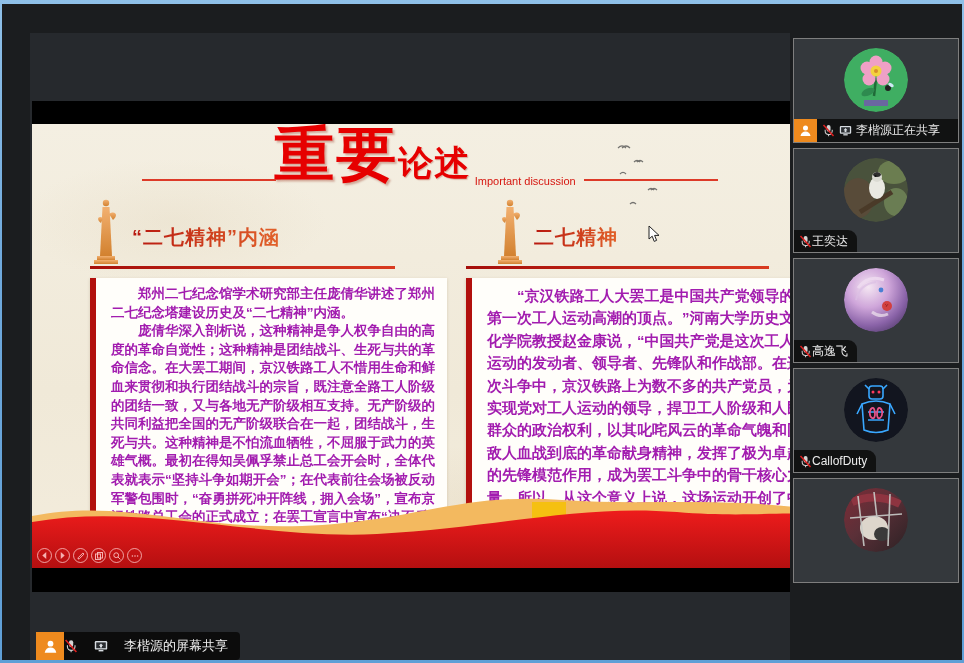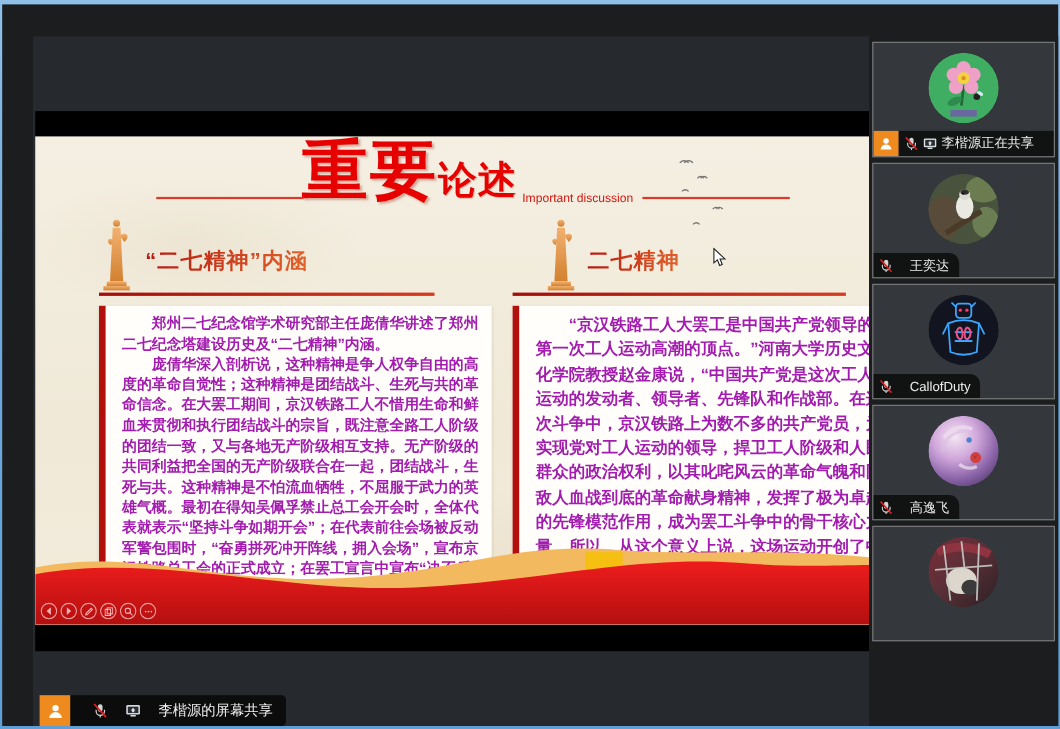--- a/index.html
+++ b/index.html
@@ -48,29 +48,29 @@
   .wave{position:absolute;left:0;bottom:0;width:786px;height:72px;}
   
   .ppt-toolbar{position:absolute;left:5px;top:424px;display:flex;gap:3px;}
   .ppt-btn{width:15px;height:15px;border:1px solid rgba(255,205,205,.75);border-radius:50%;
     display:flex;align-items:center;justify-content:center;}
   .birds{position:absolute;left:558px;top:14px;}
   .cursor{position:absolute;left:618px;top:192px;}
   
   .share-banner{position:absolute;left:6px;top:599px;height:28px;display:flex;align-items:stretch;}
   .host-square{width:28px;background:#ee8a1e;display:flex;align-items:center;justify-content:center;}
-  .banner-bar{background:rgba(10,10,10,.92);display:flex;align-items:center;gap:16px;padding:0 12px 0 20px;
+  .banner-bar{background:rgba(10,10,10,.92);display:flex;align-items:center;gap:16px;padding:0 12px 0 0;
     border-top-right-radius:4px;border-bottom-right-radius:4px;}
   .banner-bar span{color:#f0f0f0;font-size:13px;}
   
   .sidebar{position:absolute;right:0;top:0;width:172px;height:100%;background:#1b1d1f;overflow:hidden;padding:5px 3px 0 3px;}
   .tile{position:relative;width:166px;height:105px;background:#34383c;border:1px solid #7e7e7e;margin-bottom:5px;overflow:hidden;}
   .avatar{position:absolute;left:50%;top:9px;transform:translateX(-50%);width:64px;height:64px;border-radius:50%;overflow:hidden;}
   .namebar{position:absolute;left:0;bottom:0;height:22px;background:rgba(12,12,12,.88);
-    display:flex;align-items:center;gap:15px;padding:0 9px 0 5px;border-top-right-radius:9px;}
+    display:flex;align-items:center;gap:0;padding:0 9px 0 5px;border-top-right-radius:9px;}
   .namebar span{color:#ececec;font-size:12px;white-space:nowrap;}
   .sharebar{position:absolute;left:0;right:0;bottom:0;height:23px;display:flex;align-items:stretch;}
   .sharebar .host-square{width:23px;}
   .sharebar .bar-rest{flex:1;background:rgba(12,12,12,.88);display:flex;align-items:center;gap:4px;padding:0 4px 0 5px;}
   .sharebar .bar-rest span{color:#ececec;font-size:12px;white-space:nowrap;}
   .micwrap{display:flex;align-items:center;}
 </style>
 </head>
 <body>
 
@@ -285,47 +285,20 @@
               <use href="#mic-muted"></use>
             </svg>
           <span>王奕达</span>
         </div>
       </div>
 
 
       <div class="tile">
         <div class="avatar">
           <svg width="64" height="64" viewBox="0 0 64 64">
-            <circle cx="32" cy="32" r="32" fill="#12151f"></circle>
-            <g stroke="#39a7ff" stroke-width="1.6" fill="none">
-              <rect x="25" y="8" width="14" height="13" rx="3"></rect>
-              <path d="M25 11l-4-4M39 11l4-4"></path>
-              <path d="M18 26q14-6 28 0l-2 26q-12 5-24 0z"></path>
-              <path d="M18 26l-5 10M46 26l5 10"></path>
-              <path d="M24 34h16M24 42h16"></path>
-            </g>
-            <circle cx="29" cy="14" r="1.5" fill="#ff3b5c"></circle>
-            <circle cx="35" cy="14" r="1.5" fill="#ff3b5c"></circle>
-            <g stroke="#e8538a" stroke-width="1.8" fill="none">
-              <path d="M28 30c-3 2-3 8 0 10 2 1 3-1 3-4s-1-7-3-6z"></path>
-              <path d="M36 30c3 2 3 8 0 10-2 1-3-1-3-4s1-7 3-6z"></path>
-            </g>
-          </svg>
-        </div>
-        <div class="namebar">
-          <svg class="micwrap" width="13" height="13" viewBox="0 0 14 14">
-              <use href="#mic-muted"></use>
-            </svg>
-          <span>CallofDuty</span>
-        </div>
-      </div>
-
-      <div class="tile">
-        <div class="avatar">
-          <svg width="64" height="64" viewBox="0 0 64 64">
             <defs>
               <radialGradient id="animg" cx="38%" cy="30%" r="80%">
                 <stop offset="0" stop-color="#f4e6f2"></stop>
                   <stop offset="40%" stop-color="#cfa6da"></stop>
                 <stop offset="75%" stop-color="#8a63a8"></stop>
                   <stop offset="1" stop-color="#563e70"></stop>
               </radialGradient>
             </defs>
             <circle cx="32" cy="32" r="32" fill="url(#animg)"></circle>
             <path d="M14 20q10-14 26-8" stroke="#efdcf0" stroke-width="3" fill="none" opacity=".8"></path>
@@ -334,20 +307,47 @@
             <circle cx="43" cy="38" r="5" fill="#d23f3f"></circle>
             <path d="M41 36l2 2M44 36l-2 3" stroke="#9c2525" stroke-width=".8"></path>
             <path d="M28 44q8 6 16 2" stroke="#f0e4ee" stroke-width="3" fill="none" opacity=".7"></path>
           </svg>
         </div>
         <div class="namebar">
           <svg class="micwrap" width="13" height="13" viewBox="0 0 14 14">
               <use href="#mic-muted"></use>
             </svg>
           <span>高逸飞</span>
+        </div>
+      </div>
+
+      <div class="tile">
+        <div class="avatar">
+          <svg width="64" height="64" viewBox="0 0 64 64">
+            <circle cx="32" cy="32" r="32" fill="#12151f"></circle>
+            <g stroke="#39a7ff" stroke-width="1.6" fill="none">
+              <rect x="25" y="8" width="14" height="13" rx="3"></rect>
+              <path d="M25 11l-4-4M39 11l4-4"></path>
+              <path d="M18 26q14-6 28 0l-2 26q-12 5-24 0z"></path>
+              <path d="M18 26l-5 10M46 26l5 10"></path>
+              <path d="M24 34h16M24 42h16"></path>
+            </g>
+            <circle cx="29" cy="14" r="1.5" fill="#ff3b5c"></circle>
+            <circle cx="35" cy="14" r="1.5" fill="#ff3b5c"></circle>
+            <g stroke="#e8538a" stroke-width="1.8" fill="none">
+              <path d="M28 30c-3 2-3 8 0 10 2 1 3-1 3-4s-1-7-3-6z"></path>
+              <path d="M36 30c3 2 3 8 0 10-2 1-3-1-3-4s1-7 3-6z"></path>
+            </g>
+          </svg>
+        </div>
+        <div class="namebar">
+          <svg class="micwrap" width="13" height="13" viewBox="0 0 14 14">
+              <use href="#mic-muted"></use>
+            </svg>
+          <span>CallofDuty</span>
         </div>
       </div>
 
       <div class="tile">
         <div class="avatar">
           <svg width="64" height="64" viewBox="0 0 64 64">
             <defs>
               <linearGradient id="catg" x1="0" y1="0" x2="1" y2="1">
                 <stop offset="0" stop-color="#7e2b36"></stop>
                   <stop offset="45%" stop-color="#5b3038"></stop>

